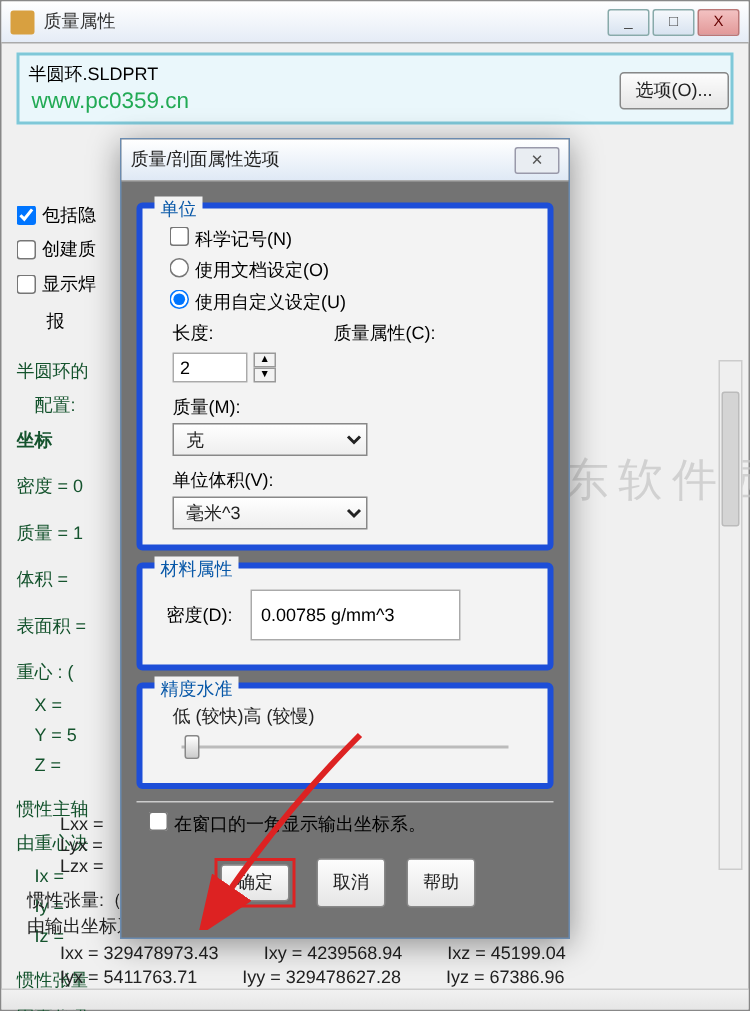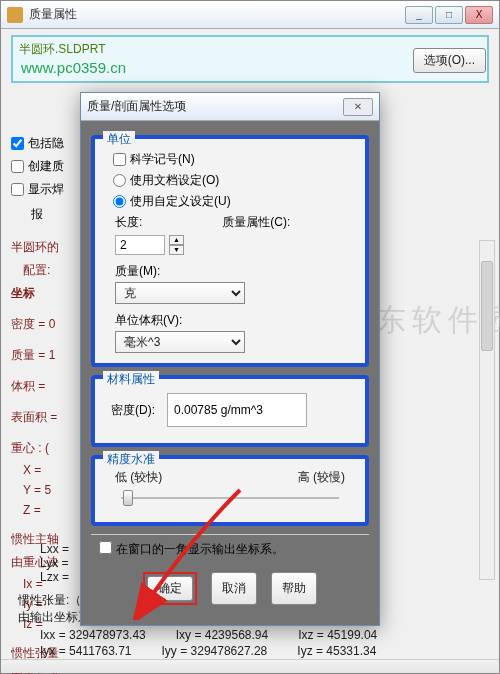--- a/index.html
+++ b/index.html
@@ -6,46 +6,46 @@
   body { background: #e8e8e8; width: 500px; height: 674px; position: relative; overflow: hidden; }
   .main-window { width: 500px; height: 674px; background: #f0f0f0; border: 1px solid #888; }
   .titlebar { height: 28px; background: linear-gradient(#fff,#e5ecf6); display: flex; align-items: center; padding: 0 6px; border-bottom: 1px solid #aaa; }
   .titlebar .icon { width: 16px; height: 16px; background: #d8a040; margin-right: 6px; border-radius: 2px; }
   .titlebar .title { flex: 1; color: #333; }
   .win-controls { display: flex; gap: 2px; }
   .win-btn { width: 28px; height: 18px; background: linear-gradient(#f5f8fc,#d8e3f0); border: 1px solid #8aa; border-radius: 2px; display:flex; align-items:center; justify-content:center; font-size:10px; color:#444; }
   .win-close { background: linear-gradient(#f3c1c1,#e29999); border-color:#b77; color:#600; }
   .main-body { padding: 6px 10px; }
   .file-box { border: 2px solid #7fc8d8; background: #eaf7fb; height: 48px; padding: 4px 6px; position: relative; }
-  .file-box .fname { color: #4d7c0f; }
+  .file-box .fname { color: #000000; }
   .watermark { color: #22aa55; font-size: 15px; position: absolute; top: 22px; left: 8px; }
   .options-btn { position: absolute; top: 48px; right: 14px; }
   .btn { background: linear-gradient(#fdfdfd,#e6e6e6); border: 1px solid #888; padding: 3px 10px; border-radius: 3px; color:#222; }
   .checkbox-row { margin: 6px 0; display:flex; align-items:center; gap:4px; }
   .section-mass { margin-top: 80px; }
-  .line-item { margin-bottom: 6px; color:#7f1d1d; }
+  .line-item { margin-bottom: 6px; color:#14532d; }
   .cut-left { width: 78px; overflow: hidden; white-space: nowrap; }
   .group-box { border:4px solid #1d4ed8; border-radius:4px; padding:8px 10px 10px; margin:8px 0; position:relative; background:#f3f3f3; }
   .group-title { position:absolute; top:-8px; left:8px; background:#f3f3f3; padding:0 4px; color:#0858a8; }
   
   .dialog { position:absolute; left:80px; top:92px; width:300px; background:#737373; border:1px solid #6a8bb0; box-shadow:0 4px 20px rgba(0,0,0,.4); }
   .dlg-title { background: linear-gradient(#fff,#dfe9f5); height:28px; display:flex; align-items:center; padding: 0 6px; border-bottom:1px solid #aaa; }
   .dlg-title span { flex:1; color:#222; }
   .dlg-close { width:30px; height:18px; background:#e9edf2; border:1px solid #99a; border-radius:2px; display:flex; align-items:center; justify-content:center; color:#555; font-size:10px; }
   .dlg-body { padding:6px 10px; }
-  .radio-row { display:flex; align-items:center; gap:4px; margin:4px 0 4px 8px; }
+  .radio-row { display:flex; gap:4px; margin:4px 0 4px 8px; }
   input[type=checkbox], input[type=radio]{ width:13px; height:13px; }
   .row-2col { display:flex; gap:20px; margin:4px 0 2px 10px; }
   .num-input { display:flex; align-items:center; gap:4px; }
   .num-input input { width:50px; height:20px; border:1px solid #aaa; padding:0 4px; }
   .spinner { width:15px; display:flex; flex-direction:column; }
   .spinner div { height:10px; border:1px solid #999; background:#f3f3f3; font-size:7px; text-align:center; line-height:7px; }
   select { height:22px; border:1px solid #888; background:linear-gradient(#fff,#eee); padding:0 4px; width:130px; color:#222; }
   .density-input { width:140px; height:22px; border:1px solid #aaa; padding:16px 6px; }
-  .slider-row { display:flex; justify-content:space-between; margin:2px 10px; color:#222; }
+  .slider-row { display:flex; margin:2px 10px; color:#222; }
   .slider-track { margin:0 10px 6px; height:18px; position:relative; }
   .slider-line { position:absolute; left:6px; right:6px; top:9px; height:2px; background:#bbb; }
   .slider-thumb { position:absolute; left:8px; top:2px; width:10px; height:16px; background:linear-gradient(#fff,#ccc); border:1px solid #888; border-radius:2px; }
   .dlg-buttons { display:flex; gap:14px; justify-content:center; padding:10px 0 14px; }
   .ok-highlight { border:2px solid #d22; padding:2px; }
   .arrow { position:absolute; left:130px; top:480px; pointer-events:none; }
   .footer-text { position:absolute; left:18px; bottom:16px; right:14px; color:#222; }
   .footer-text .row { display:flex; gap:30px; margin-top:2px; }
   .status-bar { position:absolute; left:1px; right:1px; bottom:1px; height:14px; background:linear-gradient(#f1f1f1,#e6e6e6); border-top:1px solid #ccc; }
   .watermark-big { position:absolute; color:#c5c5c5; font-size:30px; letter-spacing:6px; right:-20px; top:300px; transform:rotate(0deg); opacity:0.7; pointer-events:none; white-space:nowrap; }
@@ -141,21 +141,21 @@
     <div>惯性张量:（克 * 平方毫米）</div>
     <div>由输出坐标系决定。</div>
     <div class="row">
       <span style="margin-left:22px;">Ixx = 329478973.43</span>
       <span>Ixy = 4239568.94</span>
       <span>Ixz = 45199.04</span>
     </div>
     <div class="row">
       <span style="margin-left:22px;">Iyx = 5411763.71</span>
       <span>Iyy = 329478627.28</span>
-      <span>Iyz = 45331.34</span>
+      <span>Iyz = 67386.96</span>
     </div>
   </div>
   <div class="status-bar"></div>
 </div>
 
 <div class="dialog">
   <div class="dlg-title">
     <span>质量/剖面属性选项</span>
     <div class="dlg-close">✕</div>
   </div>

